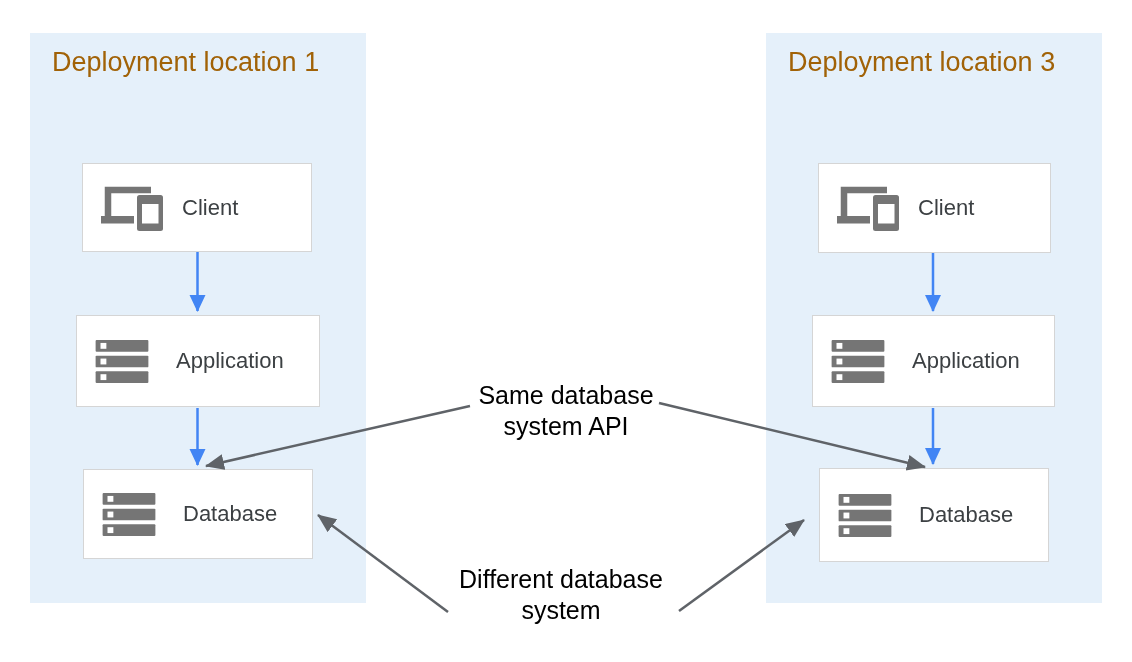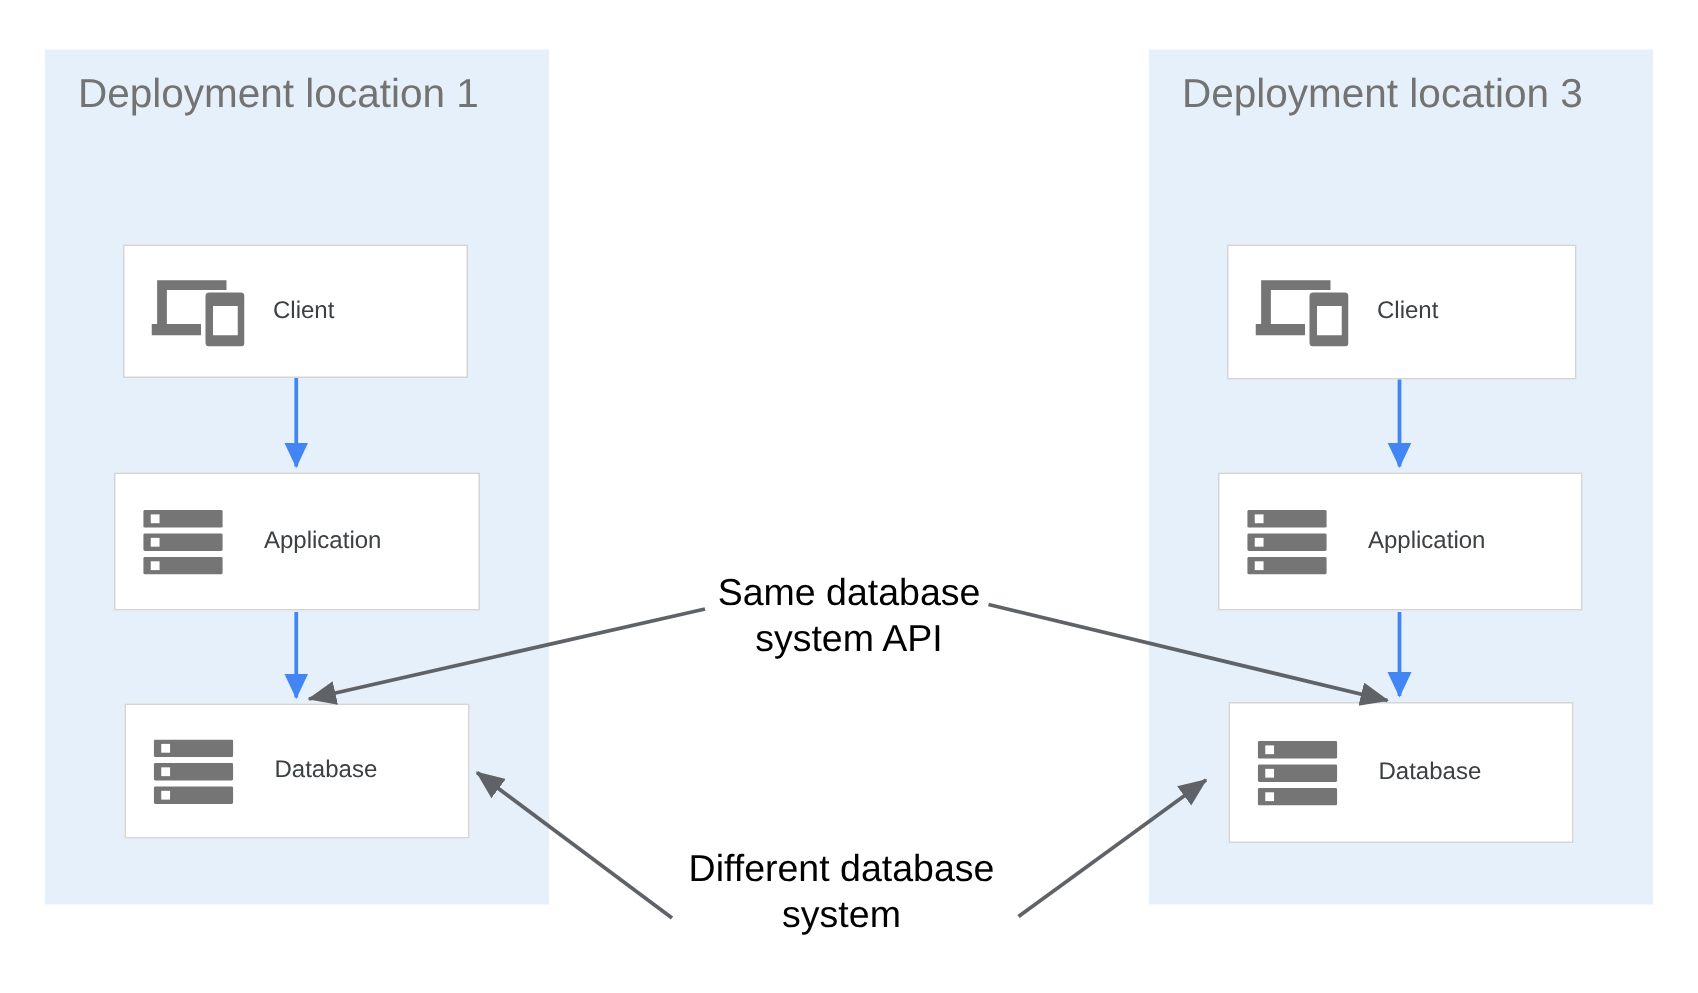--- a/index.html
+++ b/index.html
@@ -23,40 +23,40 @@
     background: #E5F0FA;
   }
   .zone-1 { left: 30px; }
   .zone-2 { left: 766px; }
   .zone-title {
     position: absolute;
     left: 22px;
     top: 13px;
     font-size: 27px;
     line-height: 32px;
-    color: #737373;
+    color: #a16207;
     white-space: nowrap;
   }
   .node {
     position: absolute;
     box-sizing: border-box;
     background: #FFFFFF;
     border: 1px solid #D5D5D5;
     display: flex;
     align-items: center;
     padding-left: 18px;
   }
   .icon-slot {
     width: 81px;
     flex: none;
     display: flex;
     align-items: center;
   }
   .node-label {
-    font-size: 16px;
+    font-size: 22px;
     color: #3C4043;
     white-space: nowrap;
   }
   
   .n-client-1 { left: 82px;  top: 163px; width: 230px; height: 89px; }
   .n-app-1    { left: 76px;  top: 315px; width: 244px; height: 92px; }
   .n-db-1     { left: 83px;  top: 469px; width: 230px; height: 90px; }
   .n-client-2 { left: 818px; top: 163px; width: 233px; height: 90px; }
   .n-app-2    { left: 812px; top: 315px; width: 243px; height: 92px; }
   .n-db-2     { left: 819px; top: 468px; width: 230px; height: 94px; }

